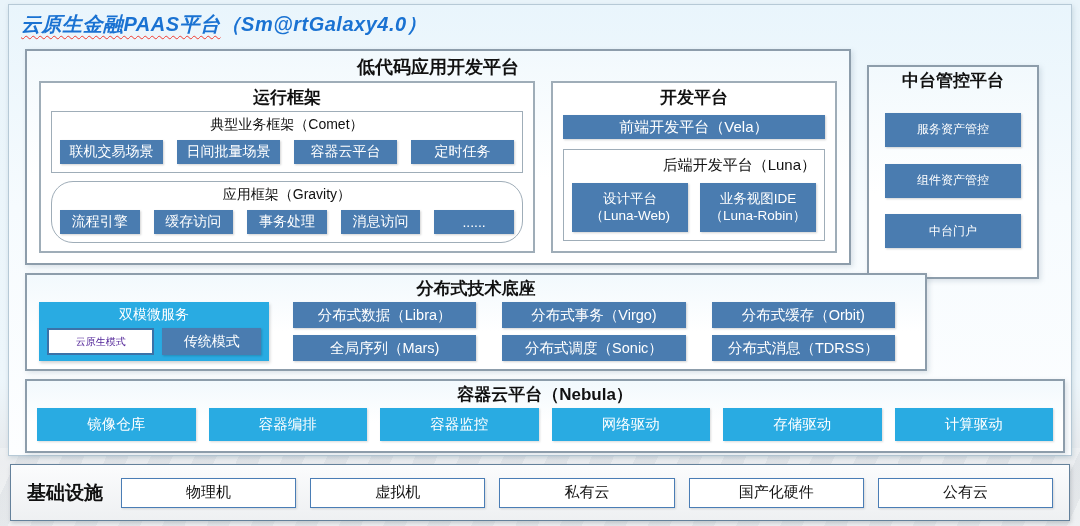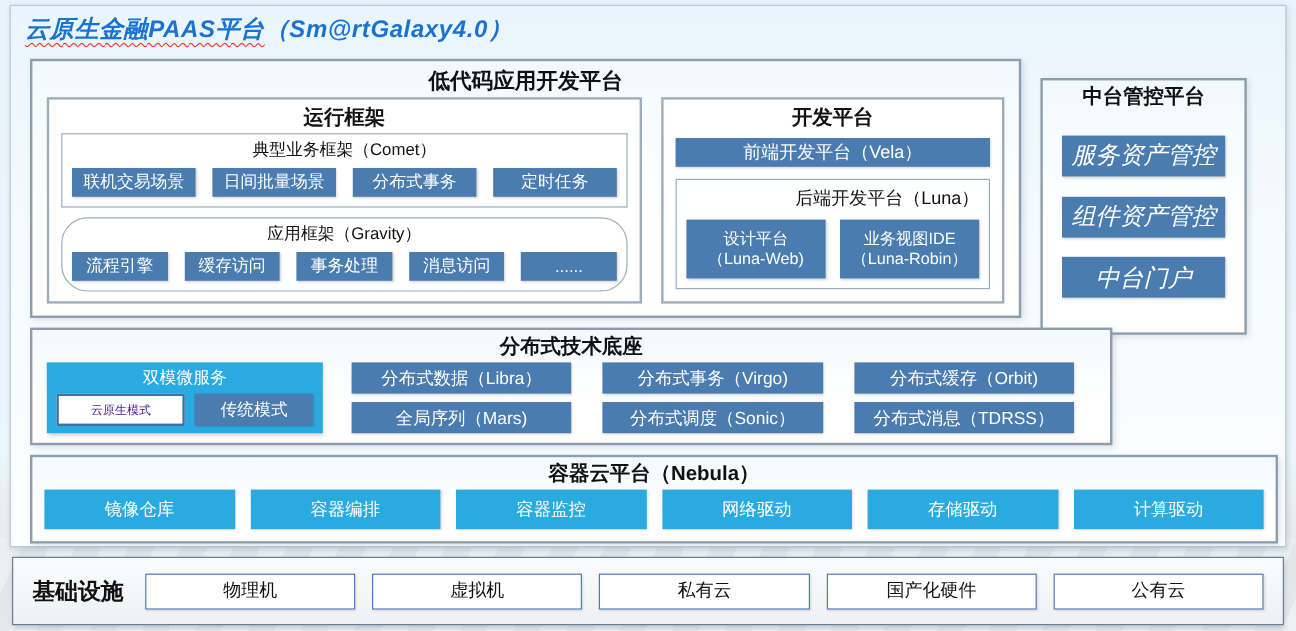--- a/index.html
+++ b/index.html
@@ -61,21 +61,21 @@
   .btnrow .btn-steel { flex:1; }
 
   .dev { flex:1; border:2px solid #9fadb8; background:#fff; display:flex; flex-direction:column; padding:1px 10px 10px; }
   .btn-vela { height:22px; font-size:15px; margin:4px 0 10px; }
   .luna { border:1.5px solid #9fadb8; flex:1; display:flex; flex-direction:column; padding:2px 8px 8px; }
   .luna-label { text-align:right; font-size:15px; padding:4px 0 8px; }
   .luna-row { display:flex; gap:12px; flex:1; }
   .btn-twoline { flex:1; flex-direction:column; line-height:1.2; font-size:13.5px; }
 
   .middle .mid-btns { flex:1; display:flex; flex-direction:column; justify-content:space-evenly; padding:2px 16px 12px; }
-  .middle .btn-steel { height:34px; font-size:20px;font-style:italic; }
+  .middle .btn-steel { height:34px; font-size:12px; }
 
   .dist-row { flex:1; display:flex; gap:24px; padding:0 12px 8px; align-items:stretch; }
   .dualmode { width:230px; background:#29abe2; display:flex; flex-direction:column; padding:3px 8px 6px; box-shadow:1px 2px 3px rgba(0,0,0,.18); }
   .dual-title { color:#fff; text-align:center; font-size:14px; padding:1px 0 4px; }
   .dual-row { display:flex; gap:8px; flex:1; }
   .btn-native { flex:1.05; background:#fff; border:2px solid #3b72a8; color:#4c1d95; display:flex; align-items:center; justify-content:center; font-size:10px; }
   .btn-trad { flex:1; font-size:14px; }
   .dist-grid { flex:1; display:grid; grid-template-columns:1fr 1fr 1fr; gap:7px 26px; padding-right:18px; }
   .dist-grid .btn-steel { font-size:14.5px; }
 
@@ -115,21 +115,21 @@
     <div class="panel-title">低代码应用开发平台</div>
     <div class="lowcode-row">
 
       <div class="runtime">
         <div class="sub-title">运行框架</div>
         <div class="framebox">
           <div class="framebox-label">典型业务框架（Comet）</div>
           <div class="btnrow">
             <div class="btn-steel">联机交易场景</div>
             <div class="btn-steel">日间批量场景</div>
-            <div class="btn-steel">分布式事务</div>
+            <div class="btn-steel">容器云平台</div>
             <div class="btn-steel">定时任务</div>
           </div>
         </div>
         <div class="framebox">
           <div class="framebox-label">应用框架（Gravity）</div>
           <div class="btnrow">
             <div class="btn-steel">流程引擎</div>
             <div class="btn-steel">缓存访问</div>
             <div class="btn-steel">事务处理</div>
             <div class="btn-steel">消息访问</div>

